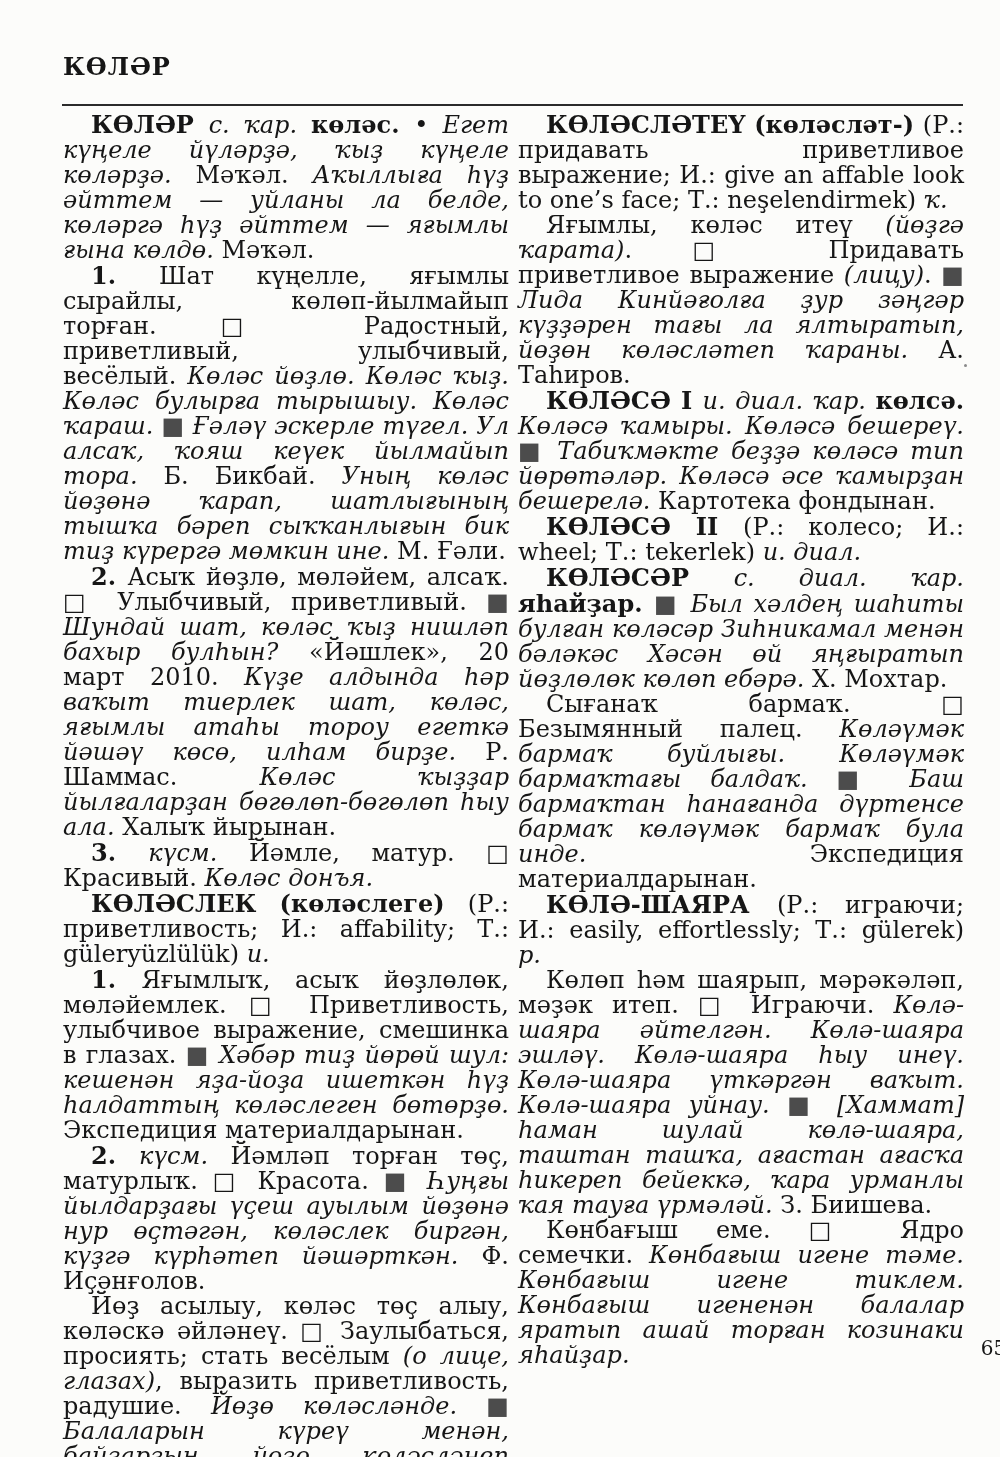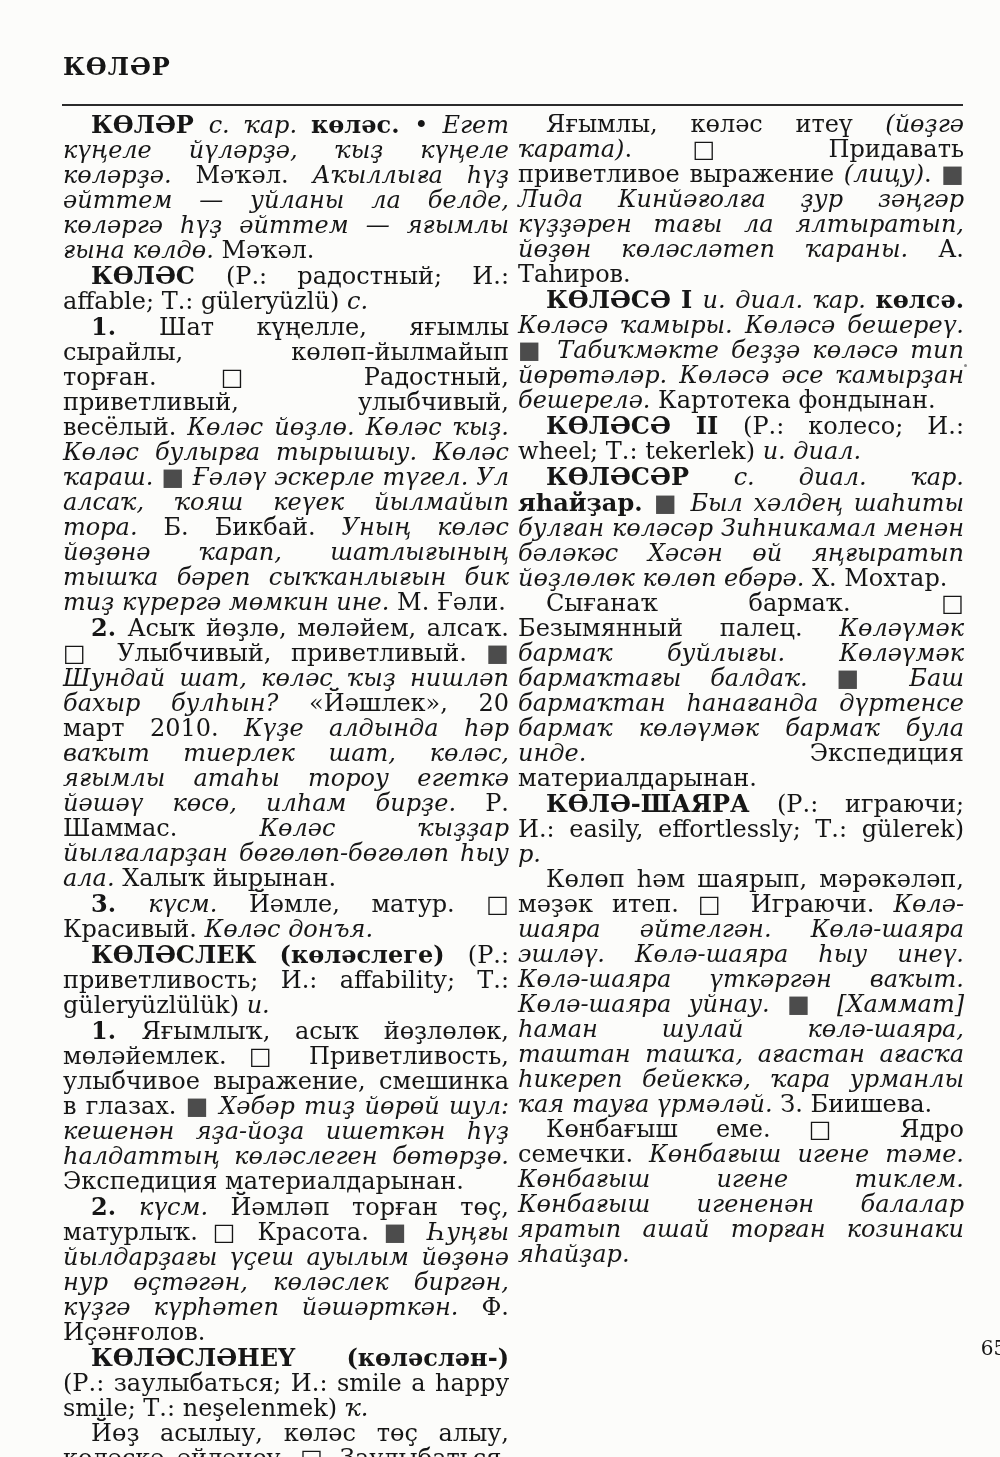--- a/index.html
+++ b/index.html
@@ -77,31 +77,30 @@
 </head>
 <body>
 
 <div class="page">
   <div class="running-head">КӨЛӘР</div>
   <div class="head-rule"></div>
 
   <div class="columns">
     <div class="column">
         <p class="para"><span class="seg-b">КӨЛӘР </span><span class="seg-i">с. ҡар. </span><span class="seg-b">көләс. </span><span class="seg-r">• </span><span class="seg-i">Егет күңеле йүләрҙә, ҡыҙ күңеле көләрҙә. </span><span class="seg-r">Мәҡәл. </span><span class="seg-i">Аҡыллыға һүҙ әйттем — уйланы ла белде, көләргә һүҙ әйттем — яғымлы ғына көлдө. </span><span class="seg-r">Мәҡәл.</span></p>
-        <p class="para"><span class="seg-b">КӨЛӘС </span><span class="seg-r">(Р.: радостный; И.: affable; Т.: güleryüzlü) </span><span class="seg-i">с.</span></p>
         <p class="para"><span class="seg-b">1. </span><span class="seg-r">Шат күңелле, яғымлы сырайлы, көлөп-йылмайып торған. □ Радостный, приветливый, улыбчивый, весёлый. </span><span class="seg-i">Көләс йөҙлө. Көләс ҡыҙ. Көләс булырға тырышыу. Көләс ҡараш. </span><span class="seg-m">■ </span><span class="seg-i">Ғәләү эскерле түгел. Ул алсаҡ, ҡояш кеүек йылмайып тора. </span><span class="seg-r">Б. Бикбай. </span><span class="seg-i">Уның көләс йөҙөнә ҡарап, шатлығының тышҡа бәреп сыҡҡанлығын бик тиҙ күрергә мөмкин ине. </span><span class="seg-r">М. Ғәли.</span></p>
         <p class="para"><span class="seg-b">2. </span><span class="seg-r">Асыҡ йөҙлө, мөләйем, алсаҡ. □ Улыбчивый, приветливый. </span><span class="seg-m">■ </span><span class="seg-i">Шундай шат, көләс ҡыҙ нишләп бахыр булһын? </span><span class="seg-r">«Йәшлек», 20 март 2010. </span><span class="seg-i">Күҙе алдында һәр ваҡыт тиерлек шат, көләс, яғымлы атаһы тороу егеткә йәшәү көсө, илһам бирҙе. </span><span class="seg-r">Р. Шаммас. </span><span class="seg-i">Көләс ҡыҙҙар йылғаларҙан бөгөлөп-бөгөлөп һыу ала. </span><span class="seg-r">Халыҡ йырынан.</span></p>
         <p class="para"><span class="seg-b">3. </span><span class="seg-i">күсм. </span><span class="seg-r">Йәмле, матур. □ Красивый. </span><span class="seg-i">Көләс донъя.</span></p>
         <p class="para"><span class="seg-b">КӨЛӘСЛЕК (көләслеге) </span><span class="seg-r">(Р.: приветливость; И.: affability; Т.: güleryüzlülük) </span><span class="seg-i">и.</span></p>
         <p class="para"><span class="seg-b">1. </span><span class="seg-r">Яғымлыҡ, асыҡ йөҙлөлөк, мөләйемлек. □ Приветливость, улыбчивое выражение, смешинка в глазах. </span><span class="seg-m">■ </span><span class="seg-i">Хәбәр тиҙ йөрөй шул: кешенән яҙа-йоҙа ишеткән һүҙ һалдаттың көләслеген бөтөрҙө. </span><span class="seg-r">Экспедиция материалдарынан.</span></p>
         <p class="para"><span class="seg-b">2. </span><span class="seg-i">күсм. </span><span class="seg-r">Йәмләп торған төҫ, матурлыҡ. □ Красота. </span><span class="seg-m">■ </span><span class="seg-i">Һуңғы йылдарҙағы үҫеш ауылым йөҙөнә нур өҫтәгән, көләслек биргән, күҙгә күрһәтеп йәшәрткән. </span><span class="seg-r">Ф. Иҫәнғолов.</span></p>
-        <p class="para"><span class="seg-b">КӨЛӘСЛӘНЕҮ (көләслән-) </span><span class="seg-r">(Р.: заулыбаться; И.: smile a happy smile; Т.: neşelenmek) </span><span class="seg-i">ҡ.</span></p>
         <p class="para"><span class="seg-r">Йөҙ асылыу, көләс төҫ алыу, көләскә әйләнеү. □ Заулыбаться, просиять; стать весёлым </span><span class="seg-i">(о лице, глазах)</span><span class="seg-r">, выразить приветливость, радушие. </span><span class="seg-i">Йөҙө көләсләнде. </span><span class="seg-m">■ </span><span class="seg-i">Балаларын күреү менән, байҙарҙың йөҙө көләсләнеп китте. </span><span class="seg-r">М. Ғафури.</span></p>
       </div>
     <div class="column">
+        <p class="para"><span class="seg-b">КӨЛӘСЛӘТЕҮ (көләсләт-) </span><span class="seg-r">(Р.: придавать приветливое выражение; И.: give an affable look to one’s face; Т.: neşelendirmek) </span><span class="seg-i">ҡ.</span></p>
         <p class="para"><span class="seg-r">Яғымлы, көләс итеү </span><span class="seg-i">(йөҙгә ҡарата)</span><span class="seg-r">. □ Придавать приветливое выражение </span><span class="seg-i">(лицу)</span><span class="seg-r">. </span><span class="seg-m">■ </span><span class="seg-i">Лида Кинйәғолға ҙур зәңгәр күҙҙәрен тағы ла ялтыратып, йөҙөн көләсләтеп ҡараны. </span><span class="seg-r">А. Таһиров.</span></p>
         <p class="para"><span class="seg-b">КӨЛӘСӘ I </span><span class="seg-i">и. диал. ҡар. </span><span class="seg-b">көлсә. </span><span class="seg-i">Көләсә ҡамыры. Көләсә бешереү. </span><span class="seg-m">■ </span><span class="seg-i">Табиҡмәкте беҙҙә көләсә тип йөрөтәләр. Көләсә әсе ҡамырҙан бешерелә. </span><span class="seg-r">Картотека фондынан.</span></p>
         <p class="para"><span class="seg-b">КӨЛӘСӘ II </span><span class="seg-r">(Р.: колесо; И.: wheel; Т.: tekerlek) </span><span class="seg-i">и. диал.</span></p>
         <p class="para"><span class="seg-b">КӨЛӘСӘР </span><span class="seg-i">с. диал. ҡар. </span><span class="seg-b">яһайҙар. </span><span class="seg-m">■ </span><span class="seg-i">Был хәлдең шаһиты булған көләсәр Зиһникамал менән бәләкәс Хәсән өй яңғыратып йөҙлөлөк көлөп ебәрә. </span><span class="seg-r">Х. Мохтар.</span></p>
         <p class="para"><span class="seg-r">Сығанаҡ бармаҡ. □ Безымянный палец. </span><span class="seg-i">Көләүмәк бармаҡ буйлығы. Көләүмәк бармаҡтағы балдаҡ. </span><span class="seg-m">■ </span><span class="seg-i">Баш бармаҡтан һанағанда дүртенсе бармаҡ көләүмәк бармаҡ була инде. </span><span class="seg-r">Экспедиция материалдарынан.</span></p>
         <p class="para"><span class="seg-b">КӨЛӘ-ШАЯРА </span><span class="seg-r">(Р.: играючи; И.: easily, effortlessly; Т.: gülerek) </span><span class="seg-i">р.</span></p>
         <p class="para"><span class="seg-r">Көлөп һәм шаярып, мәрәкәләп, мәҙәк итеп. □ Играючи. </span><span class="seg-i">Көлә-шаяра әйтелгән. Көлә-шаяра эшләү. Көлә-шаяра һыу инеү. Көлә-шаяра үткәргән ваҡыт. Көлә-шаяра уйнау. </span><span class="seg-m">■ </span><span class="seg-i">[Хаммат] һаман шулай көлә-шаяра, таштан ташҡа, ағастан ағасҡа һикереп бейеккә, ҡара урманлы ҡая тауға үрмәләй. </span><span class="seg-r">З. Биишева.</span></p>
         <p class="para"><span class="seg-r">Көнбағыш еме. □ Ядро семечки. </span><span class="seg-i">Көнбағыш игене тәме. Көнбағыш игене тиклем. Көнбағыш игененән балалар яратып ашай торған козинаки яһайҙар.</span></p>
       </div>
   </div>

